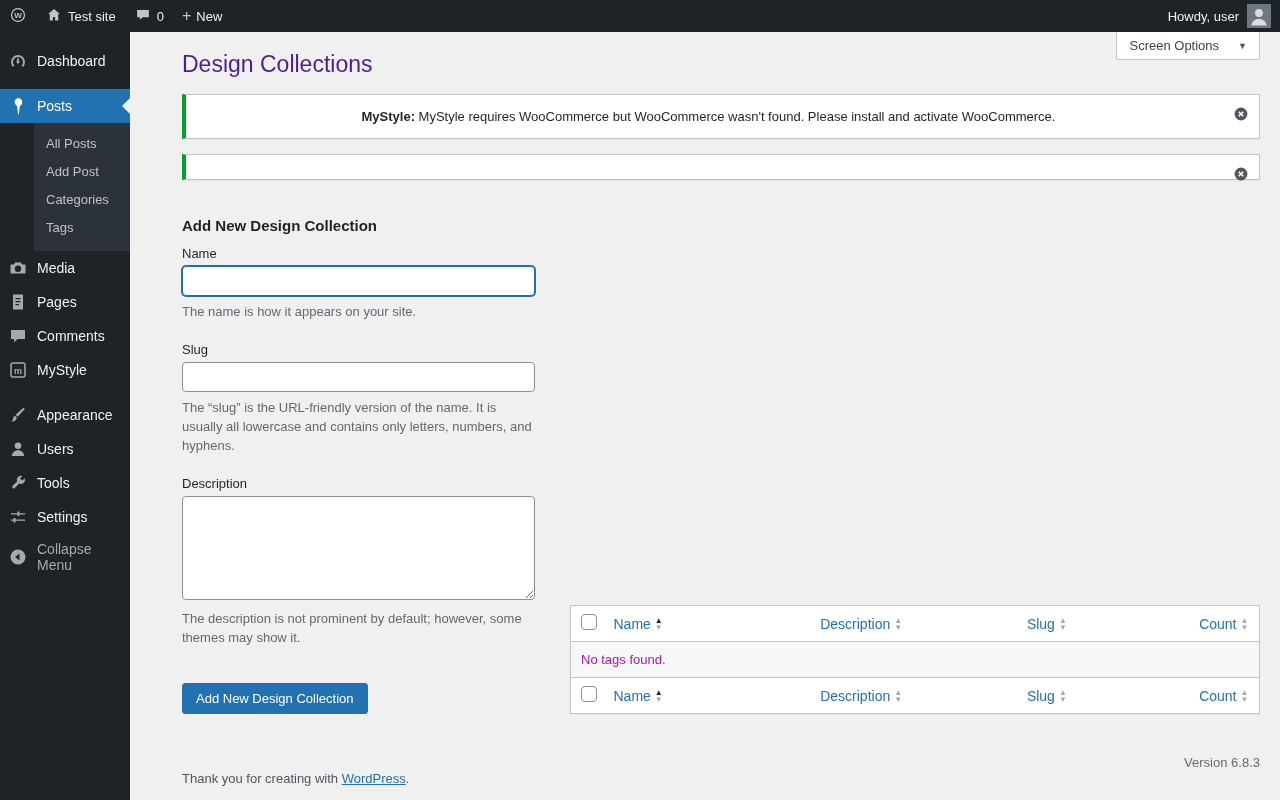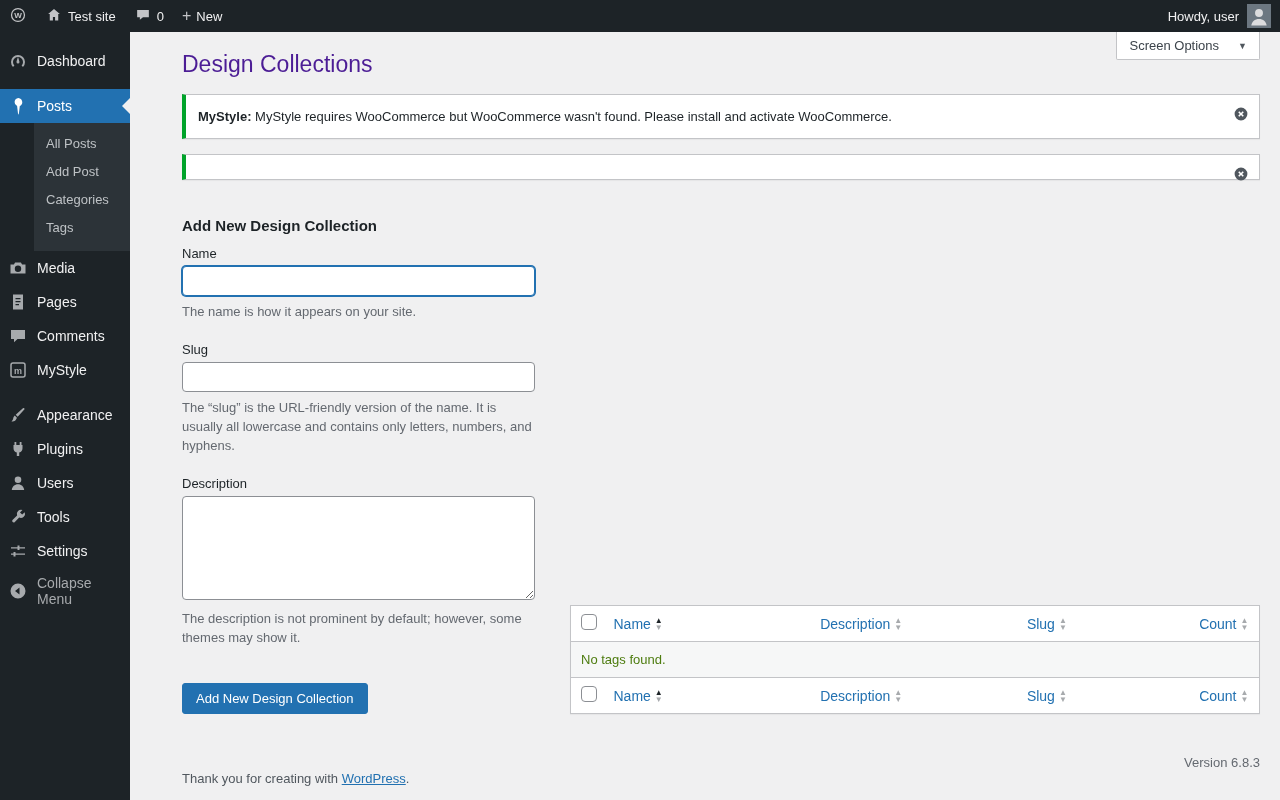--- a/index.html
+++ b/index.html
@@ -69,21 +69,21 @@
   h1 {
     font-size: 23px; font-weight: 400; color: #4c1d95;
     margin: 18px 0 14px; line-height: 1.3;
   }
 
   .notice {
     position: relative; background: #fff;
     border: 1px solid #c3c4c7; border-left: 4px solid #00a32a;
     box-shadow: 0 1px 1px rgba(0,0,0,.04);
     padding: 12px 40px 12px 12px; margin: 0 0 15px;
-    font-size: 13px; color: #1d2327;
+    font-size: 13px; color: #1d2327; text-align: center;
   }
   .notice p { margin: 0; line-height: 1.5; }
   .notice a { color: #2271b1; text-decoration: underline; }
   .dismiss {
     position: absolute; top: 9px; right: 8px;
     background: none; border: none; padding: 2px; cursor: pointer;
   }
   .dismiss svg { width: 16px; height: 16px; fill: #50575e; display: block; }
 
   h2.form-heading { font-size: 15px; font-weight: 600; color: #1d2327; margin: 22px 0 12px; }
@@ -122,21 +122,21 @@
     box-shadow: 0 1px 1px rgba(0,0,0,.04);
     table-layout: fixed;
   }
   .wp-list-table th, .wp-list-table td { text-align: left; padding: 8px 10px; font-size: 14px; font-weight: 400; }
   .wp-list-table thead th { border-bottom: 1px solid #c3c4c7; }
   .wp-list-table tfoot th { border-top: 1px solid #c3c4c7; }
   .wp-list-table th.cb { width: 33px; padding: 8px 0 8px 10px; }
   .wp-list-table th.col-name { width: 30%; }
   .wp-list-table th.col-desc { width: 30%; }
   .wp-list-table th.col-slug { width: 25%; }
-  .wp-list-table tr.no-items td { background: #f6f7f7; font-size: 13px; color: #4d7c0f; padding: 10px; }
+  .wp-list-table tr.no-items td { background: #f6f7f7; font-size: 13px; color: #a21caf; padding: 10px; }
   .sort { color: #2271b1; text-decoration: none; display: inline-flex; align-items: center; gap: 4px; }
   .arrows { display: inline-flex; flex-direction: column; line-height: 0; }
   .arrows .a { font-size: 8px; line-height: 7px; color: #a7aaad; }
   .sort.sorted .a.asc { color: #1d2327; }
   input[type="checkbox"] {
     appearance: none; -webkit-appearance: none;
     width: 16px; height: 16px; margin: 0;
     border: 1px solid #8c8f94; border-radius: 4px; background: #fff; cursor: pointer;
   }
 
@@ -255,28 +255,20 @@
     <span>MyStyle</span>
   </div>
   <div class="separator"></div>
   <div class="menu-item">
     <span class="icon">
         <svg viewBox="0 0 20 20">
           <path d="M14.9 3.2c.9-.9 2.3.5 1.4 1.4l-6.6 7.1-2-2 7.2-6.5zM6.8 10.6l2.1 2.1s-.8 2.6-2.3 3.2c-1 .4-3.1.5-3.1.5s1.2-1 1.5-2.1c.4-1.5.4-2.3 1.8-3.7z"></path>
         </svg>
       </span>
     <span>Appearance</span>
-  </div>
-  <div class="menu-item">
-    <span class="icon">
-        <svg viewBox="0 0 20 20">
-          <path d="M6.5 3h1.8v3h3.4V3h1.8v3h1v3.2a4.5 4.5 0 0 1-3.3 4.3V17H8.8v-3.5a4.5 4.5 0 0 1-3.3-4.3V6h1V3z"></path>
-        </svg>
-      </span>
-    <span>Plugins</span>
   </div>
   <div class="menu-item">
     <span class="icon">
         <svg viewBox="0 0 20 20">
           <path d="M10 3.5a3.3 3.3 0 1 1 0 6.6 3.3 3.3 0 0 1 0-6.6zM3.8 17c.3-3.5 2.9-5.8 6.2-5.8s5.9 2.3 6.2 5.8H3.8z"></path>
         </svg>
       </span>
     <span>Users</span>
   </div>
   <div class="menu-item">

